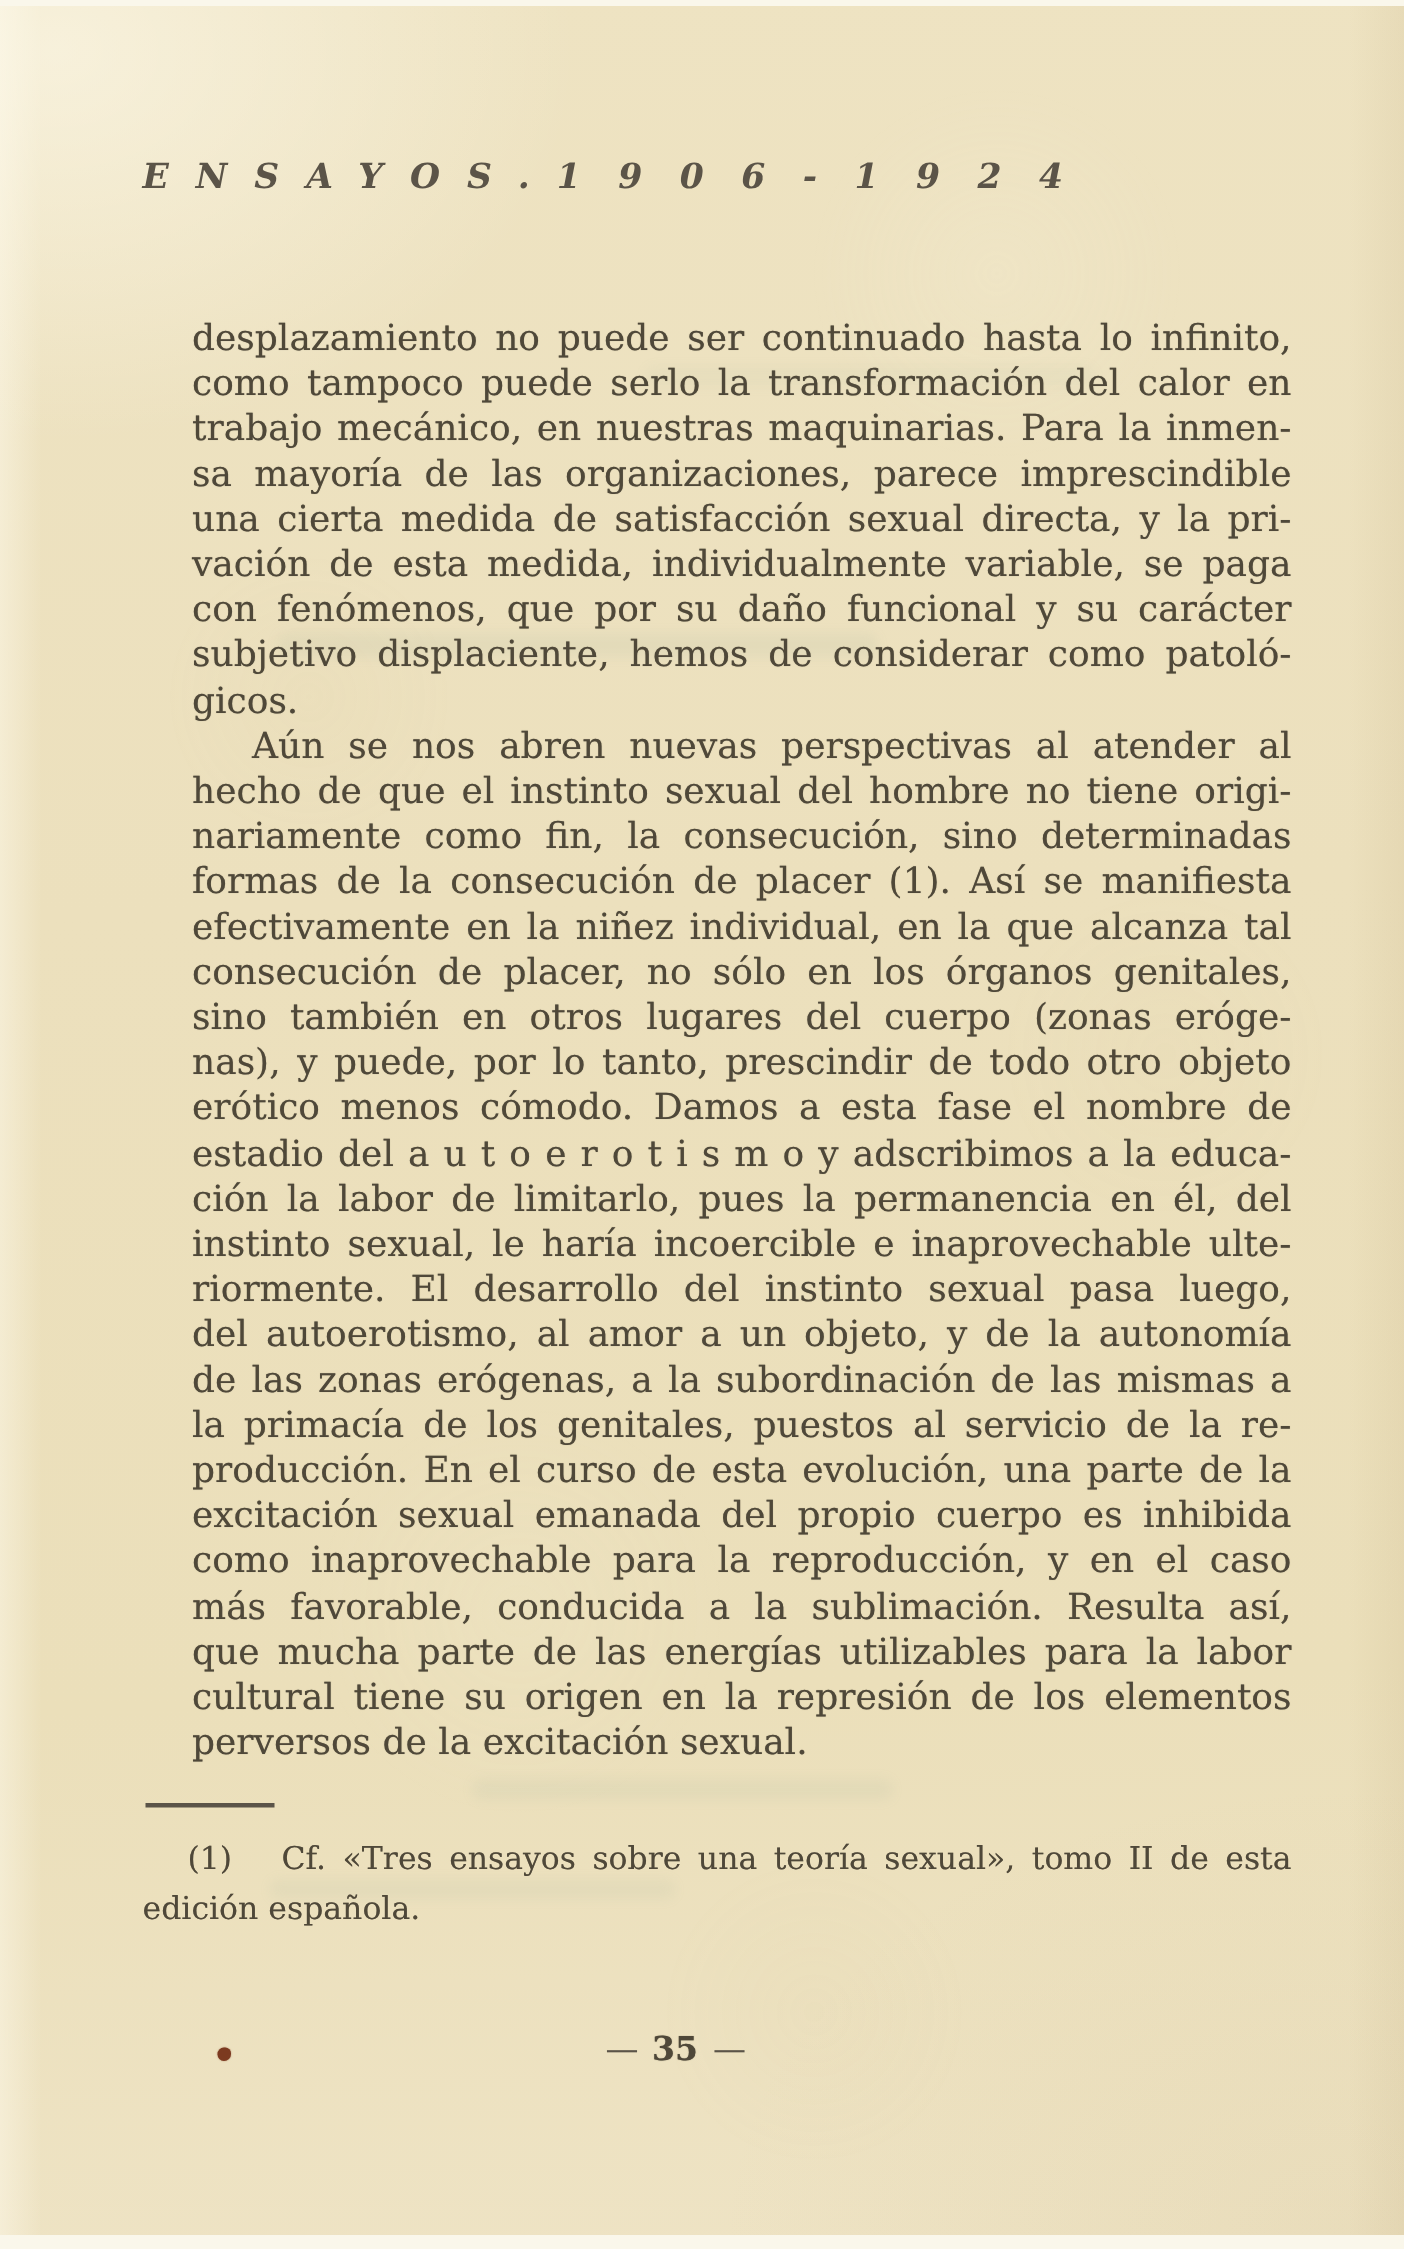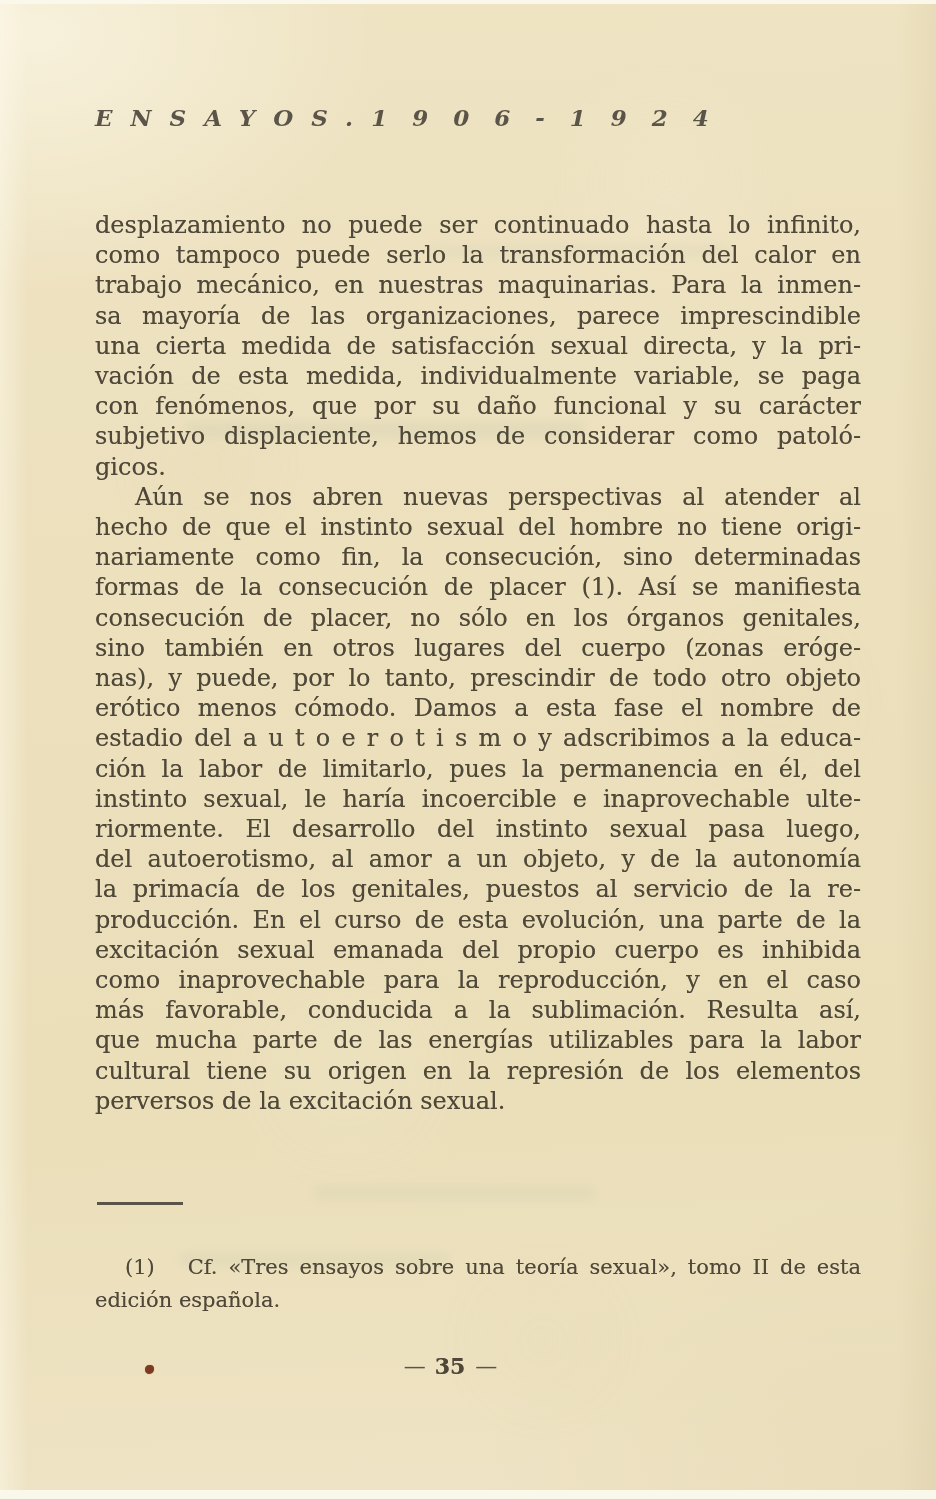--- a/index.html
+++ b/index.html
@@ -54,32 +54,32 @@
   .body-text{
     position:absolute;left:95px;width:766px;top:206px;
     font-size:24px;line-height:30.2px;color:var(--ink);
     text-shadow:0 0 .5px rgba(79,72,57,.55);
   }
   .body-text .line{
     text-align:justify;
     -moz-text-align-last:justify;
     text-align-last:justify;
     white-space:normal;
+    margin-left:33px;
   }
   .body-text .line.end{text-align-last:left;-moz-text-align-last:left;}
   .body-text .line.indent{text-indent:40px;}
   .footnote-rule{
     position:absolute;left:97px;top:1198px;width:86px;height:3px;
     background:var(--ink-soft);
   }
   .footnote{
     position:absolute;left:95px;width:766px;top:1219px;
     font-size:21px;line-height:33px;color:var(--ink);
     text-shadow:0 0 .4px rgba(79,72,57,.5);
-    margin-top:28px;
   }
   .footnote .line{
     text-align:justify;
     -moz-text-align-last:justify;
     text-align-last:justify;
   }
   .footnote .line.end{text-align-last:left;-moz-text-align-last:left;}
   .footnote .line.indent{text-indent:30px;}
   .page-number{
     position:absolute;left:95px;width:710px;top:1347px;
@@ -117,29 +117,31 @@
       <div class="line">sa mayoría de las organizaciones, parece imprescindible</div>
       <div class="line">una cierta medida de satisfacción sexual directa, y la pri-</div>
       <div class="line">vación de esta medida, individualmente variable, se paga</div>
       <div class="line">con fenómenos, que por su daño funcional y su carácter</div>
       <div class="line">subjetivo displaciente, hemos de considerar como patoló-</div>
       <div class="line end">gicos.</div>
       <div class="line indent">Aún se nos abren nuevas perspectivas al atender al</div>
       <div class="line">hecho de que el instinto sexual del hombre no tiene origi-</div>
       <div class="line">nariamente como fin, la consecución, sino determinadas</div>
       <div class="line">formas de la consecución de placer (1). Así se manifiesta</div>
+      <div class="line">efectivamente en la niñez individual, en la que alcanza tal</div>
       <div class="line">consecución de placer, no sólo en los órganos genitales,</div>
       <div class="line">sino también en otros lugares del cuerpo (zonas eróge-</div>
       <div class="line">nas), y puede, por lo tanto, prescindir de todo otro objeto</div>
       <div class="line">erótico menos cómodo. Damos a esta fase el nombre de</div>
       <div class="line">estadio del a u t o e r o t i s m o y adscribimos a la educa-</div>
       <div class="line">ción la labor de limitarlo, pues la permanencia en él, del</div>
       <div class="line">instinto sexual, le haría incoercible e inaprovechable ulte-</div>
       <div class="line">riormente. El desarrollo del instinto sexual pasa luego,</div>
       <div class="line">del autoerotismo, al amor a un objeto, y de la autonomía</div>
+      <div class="line">de las zonas erógenas, a la subordinación de las mismas a</div>
       <div class="line">la primacía de los genitales, puestos al servicio de la re-</div>
       <div class="line">producción. En el curso de esta evolución, una parte de la</div>
       <div class="line">excitación sexual emanada del propio cuerpo es inhibida</div>
       <div class="line">como inaprovechable para la reproducción, y en el caso</div>
       <div class="line">más favorable, conducida a la sublimación. Resulta así,</div>
       <div class="line">que mucha parte de las energías utilizables para la labor</div>
       <div class="line">cultural tiene su origen en la represión de los elementos</div>
       <div class="line end">perversos de la excitación sexual.</div>
     </main>
 

